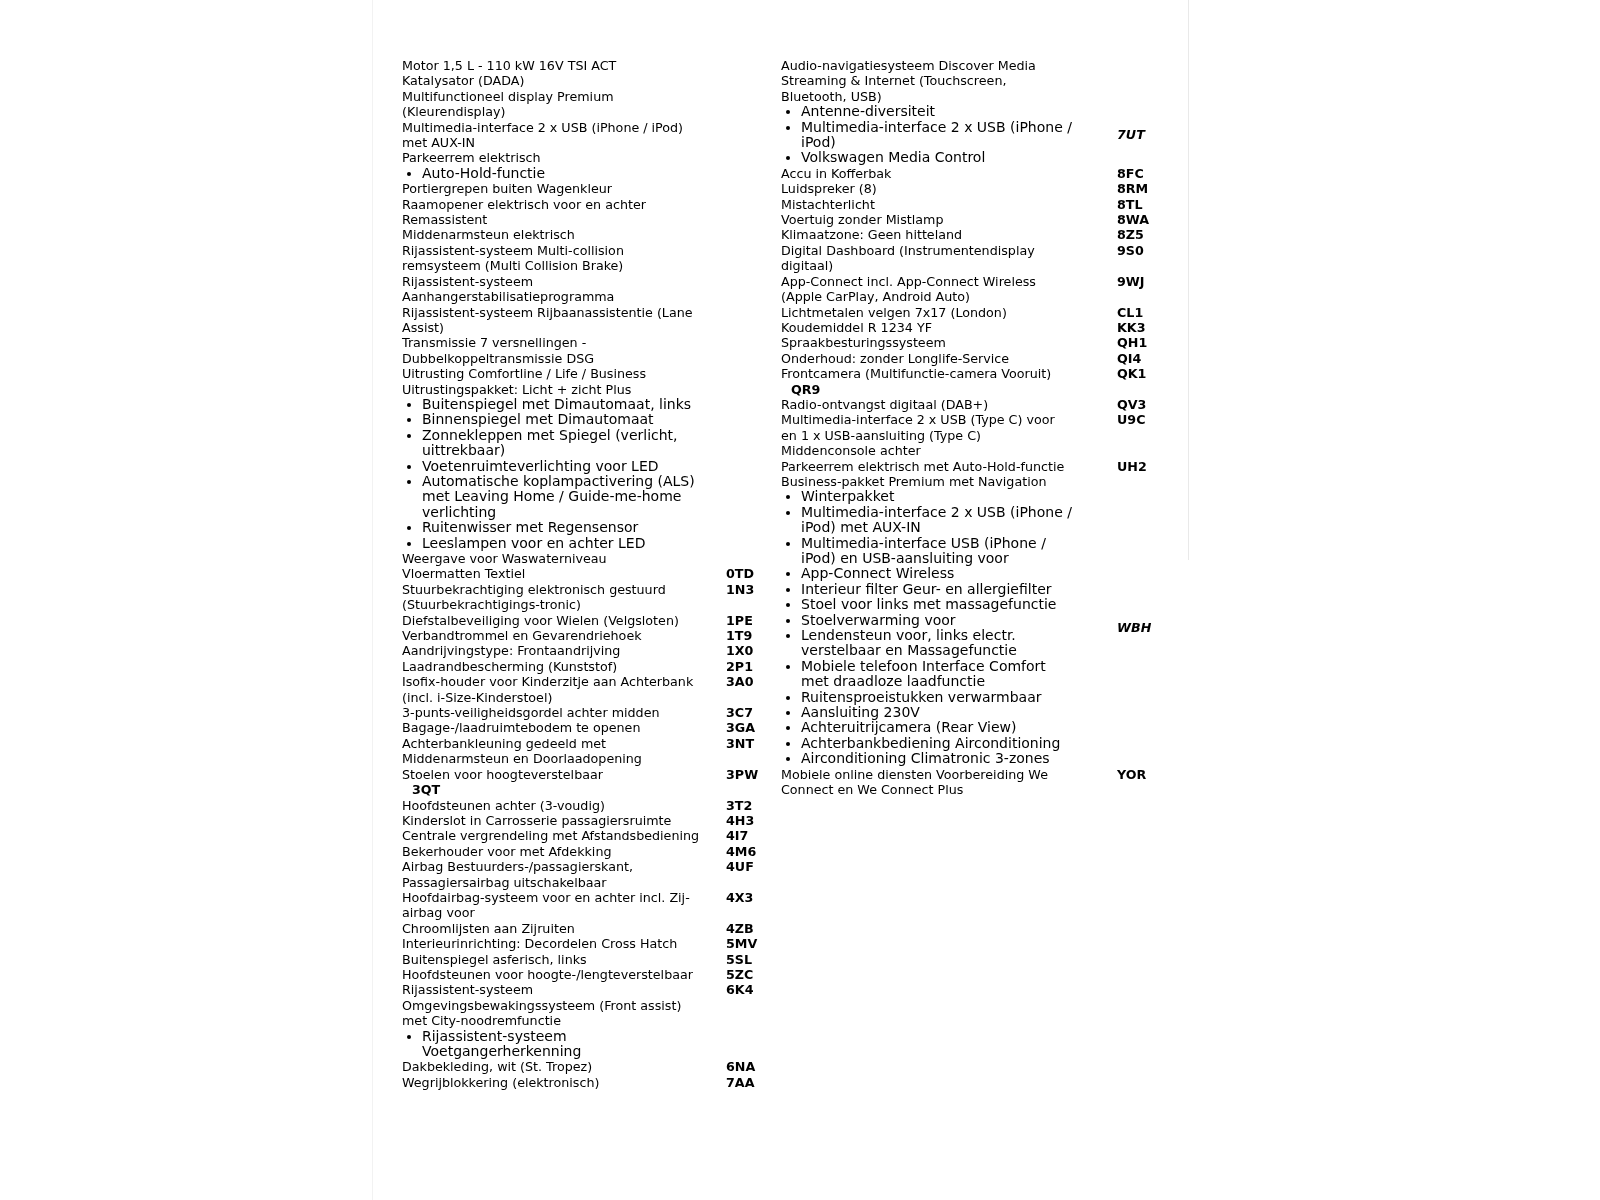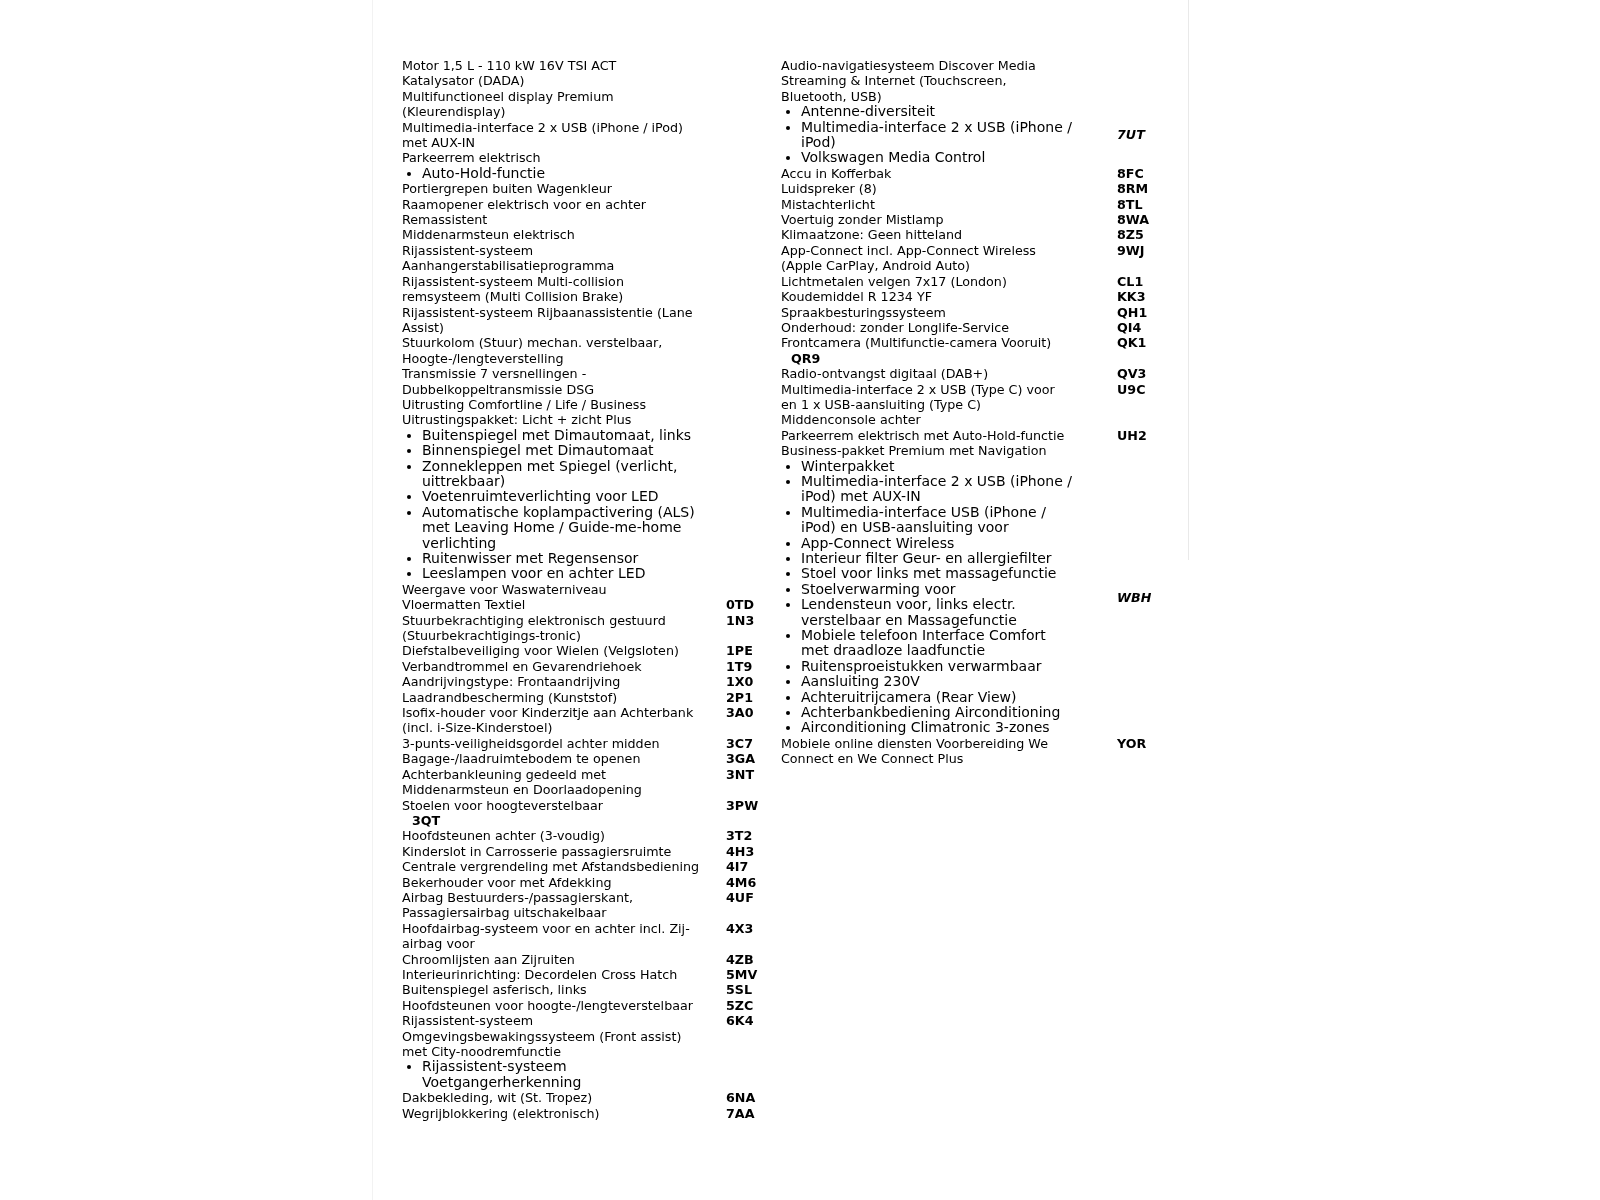--- a/index.html
+++ b/index.html
@@ -135,33 +135,29 @@
         </div>
         <div class="row">
           <div class="txt">Remassistent</div>
           <div class="code"></div>
         </div>
         <div class="row">
           <div class="txt">Middenarmsteun elektrisch</div>
           <div class="code"></div>
         </div>
         <div class="row">
+          <div class="txt">Rijassistent-systeem Multi-collision remsysteem (Multi Collision Brake)</div>
+          <div class="code"></div>
+        </div>
+        <div class="row">
           <div class="txt">Rijassistent-systeem Aanhangerstabilisatieprogramma</div>
           <div class="code"></div>
         </div>
         <div class="row">
-          <div class="txt">Rijassistent-systeem Multi-collision remsysteem (Multi Collision Brake)</div>
-          <div class="code"></div>
-        </div>
-        <div class="row">
           <div class="txt">Rijassistent-systeem Rijbaanassistentie (Lane Assist)</div>
-          <div class="code"></div>
-        </div>
-        <div class="row">
-          <div class="txt">Stuurkolom (Stuur) mechan. verstelbaar, Hoogte-/lengteverstelling</div>
           <div class="code"></div>
         </div>
         <div class="row">
           <div class="txt">Transmissie 7 versnellingen - Dubbelkoppeltransmissie DSG</div>
           <div class="code"></div>
         </div>
         <div class="row">
           <div class="txt">Uitrusting Comfortline / Life / Business</div>
           <div class="code"></div>
         </div>
@@ -322,20 +318,24 @@
           <div class="txt">Mistachterlicht</div>
           <div class="code">8TL</div>
         </div>
         <div class="row">
           <div class="txt">Voertuig zonder Mistlamp</div>
           <div class="code">8WA</div>
         </div>
         <div class="row">
           <div class="txt">Klimaatzone: Geen hitteland</div>
           <div class="code">8Z5</div>
+        </div>
+        <div class="row">
+          <div class="txt">Digital Dashboard (Instrumentendisplay digitaal)</div>
+          <div class="code">9S0</div>
         </div>
         <div class="row">
           <div class="txt">App-Connect incl. App-Connect Wireless (Apple CarPlay, Android Auto)</div>
           <div class="code">9WJ</div>
         </div>
         <div class="row">
           <div class="txt">Lichtmetalen velgen 7x17 (London)</div>
           <div class="code">CL1</div>
         </div>
         <div class="row">

